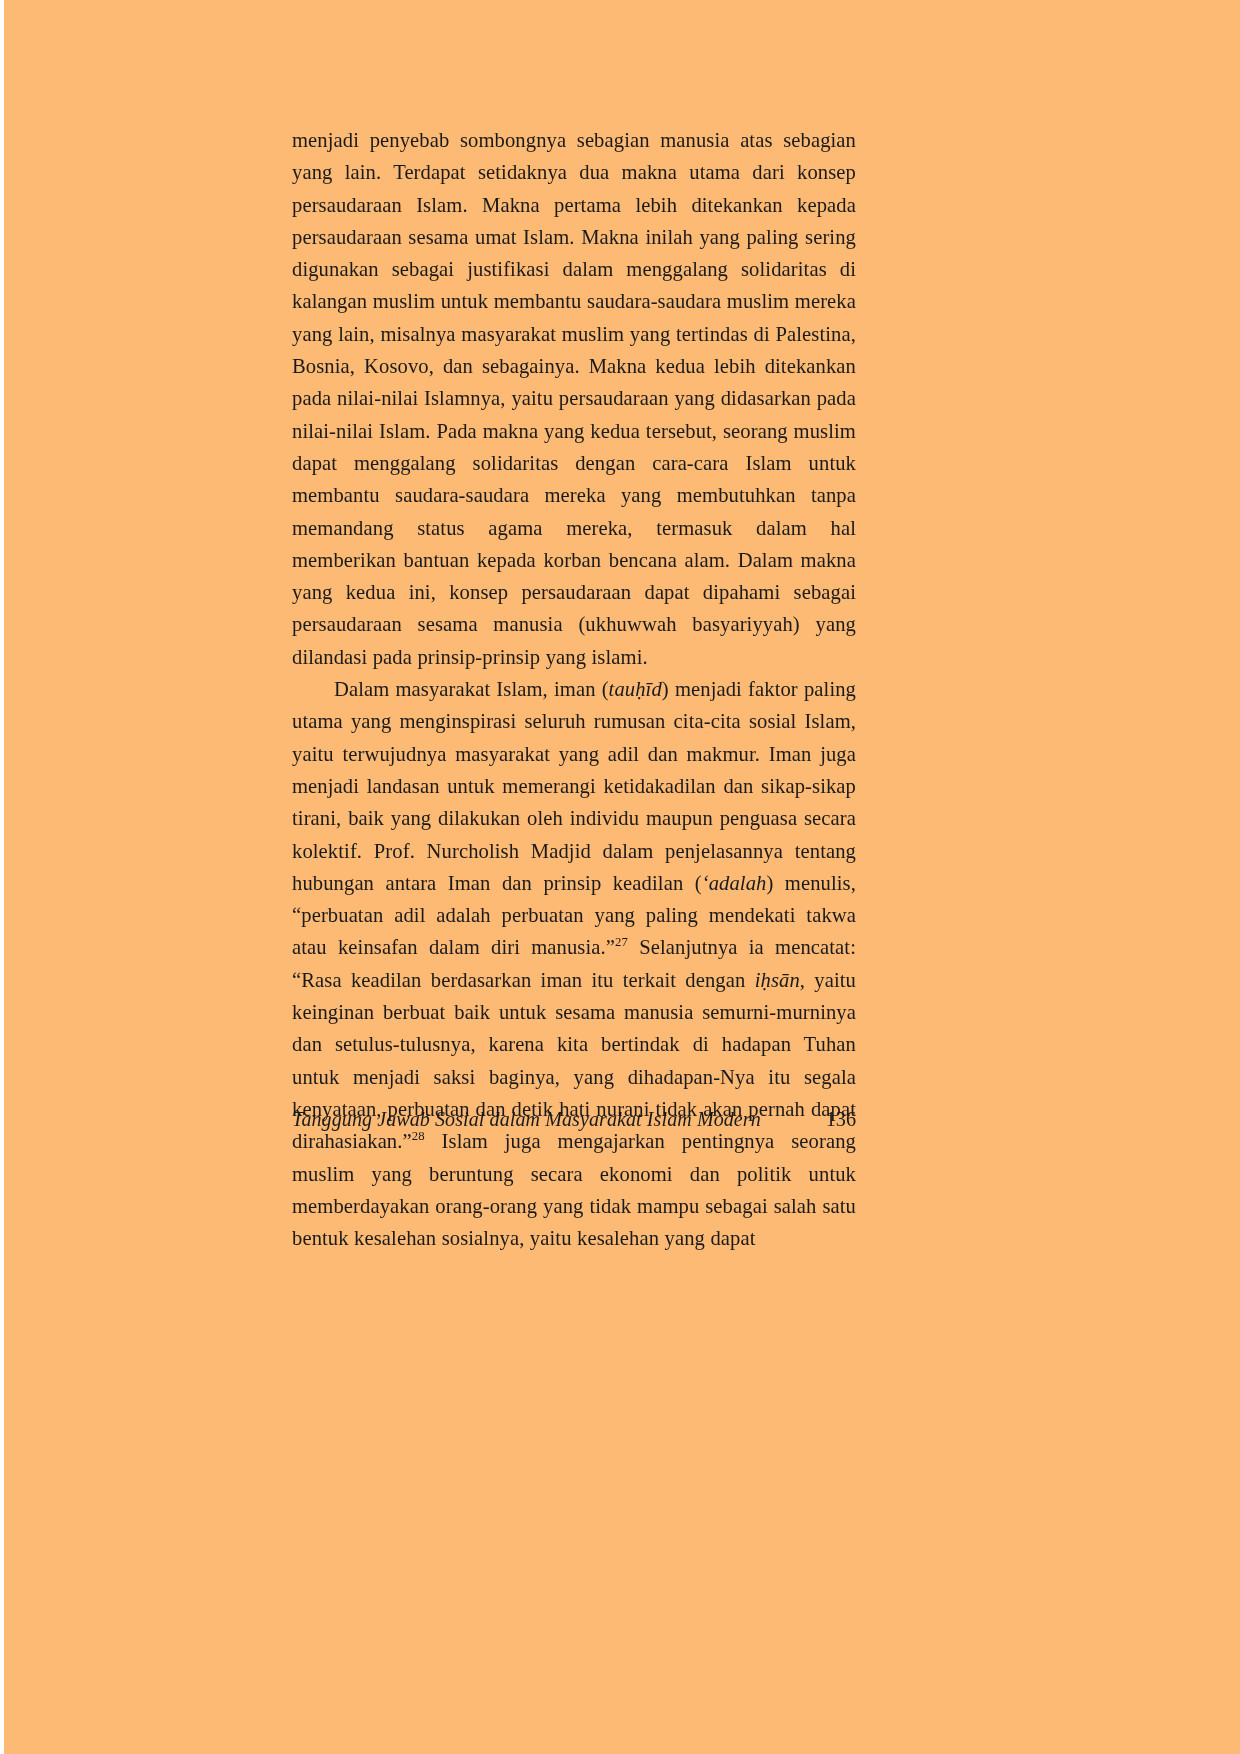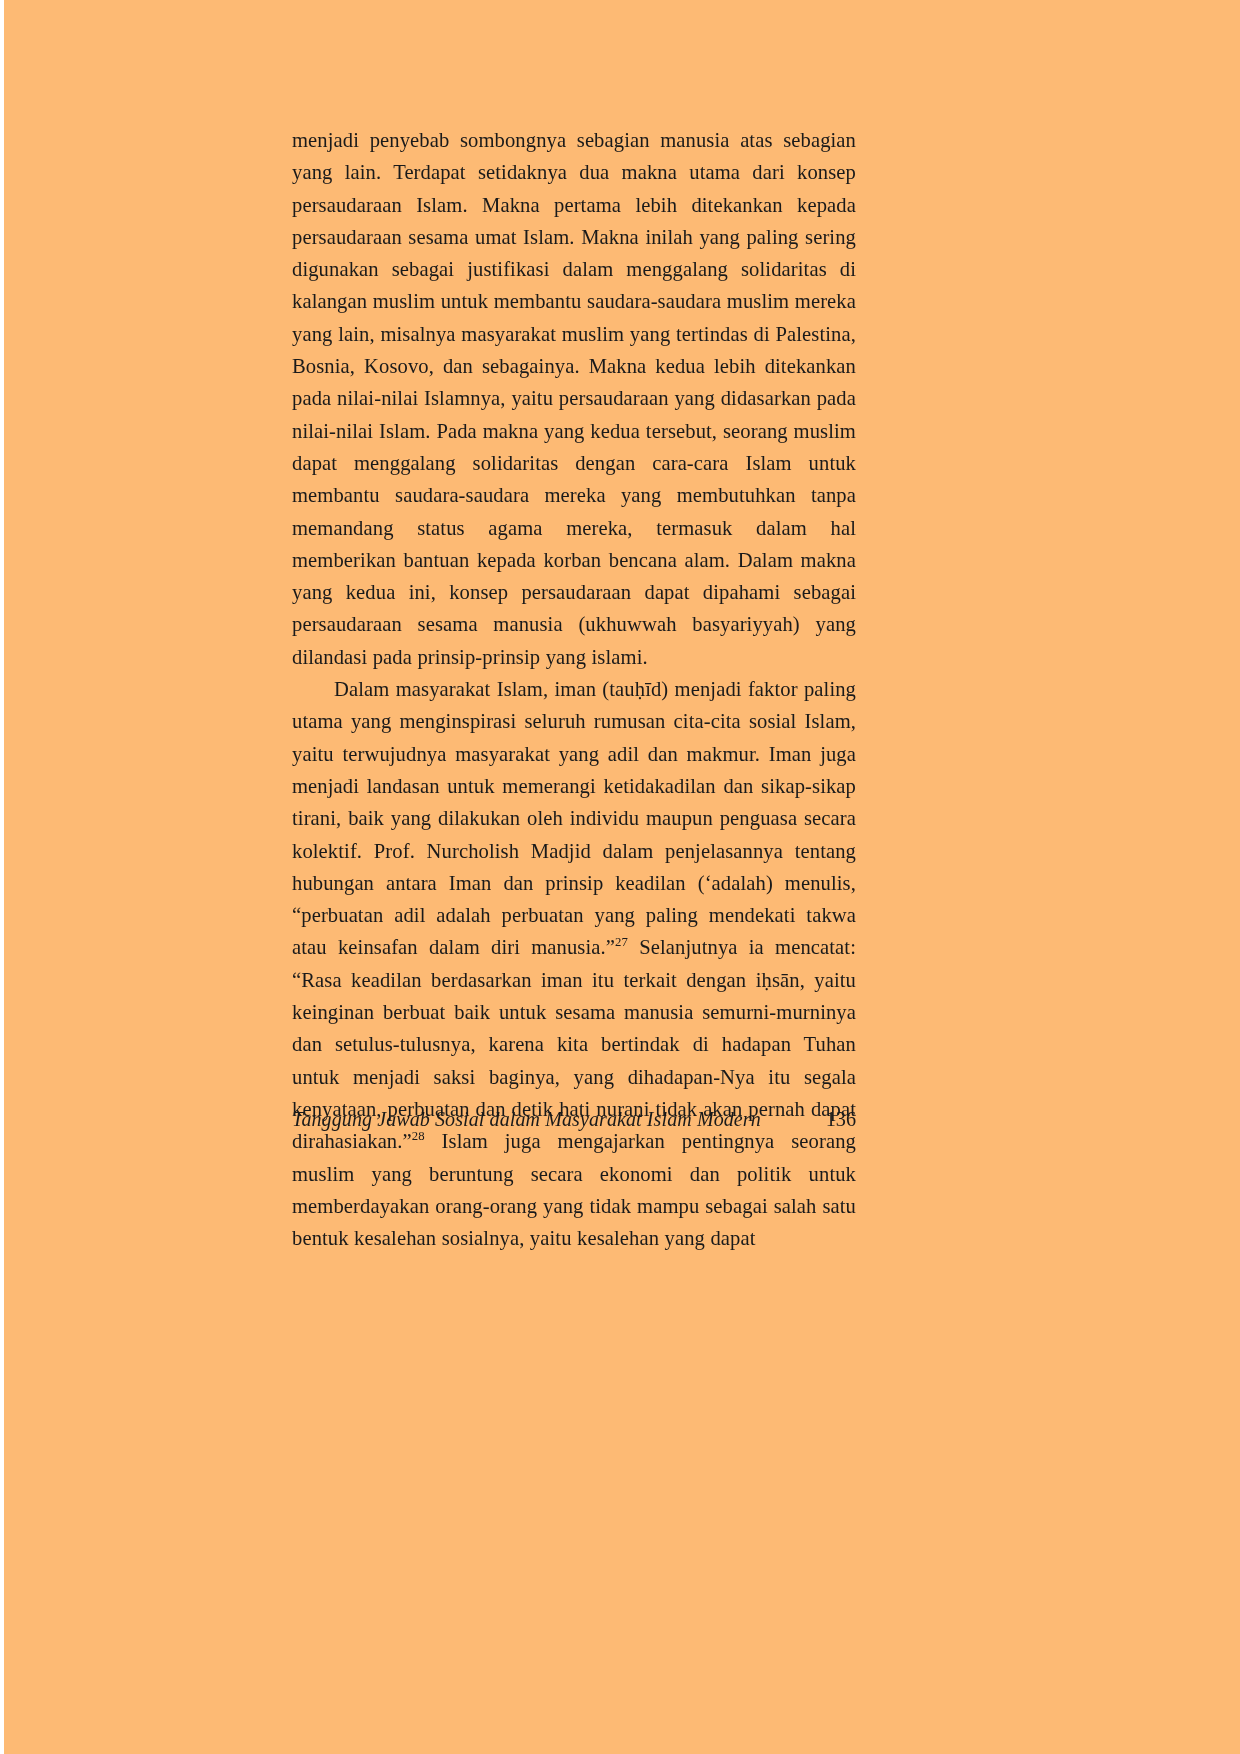--- a/index.html
+++ b/index.html
@@ -35,20 +35,21 @@
     line-height: 32.3px;
     text-align: justify;
     text-justify: inter-word;
     letter-spacing: 0.1px;
     word-spacing: 0.2px;
   }
   p.body-par.indent {
     text-indent: 42px;
   }
   .it {
+    font-style: italic;
   }
   sup {
     font-size: 0.62em;
     line-height: 0;
     vertical-align: super;
   }
   .footer {
     position: absolute;
     left: 288px;
     top: 1108px;

